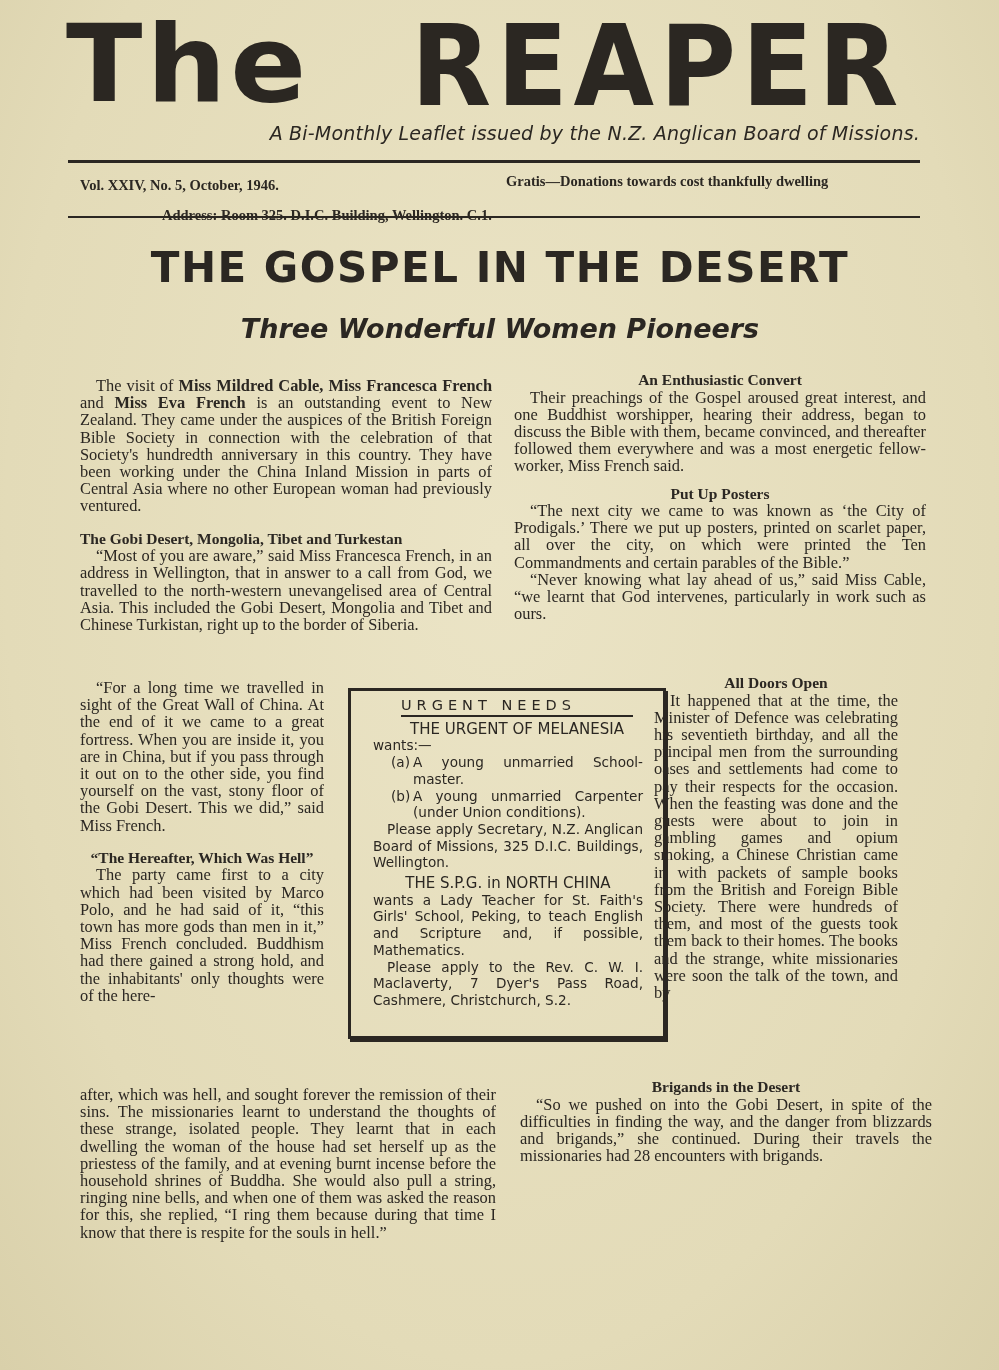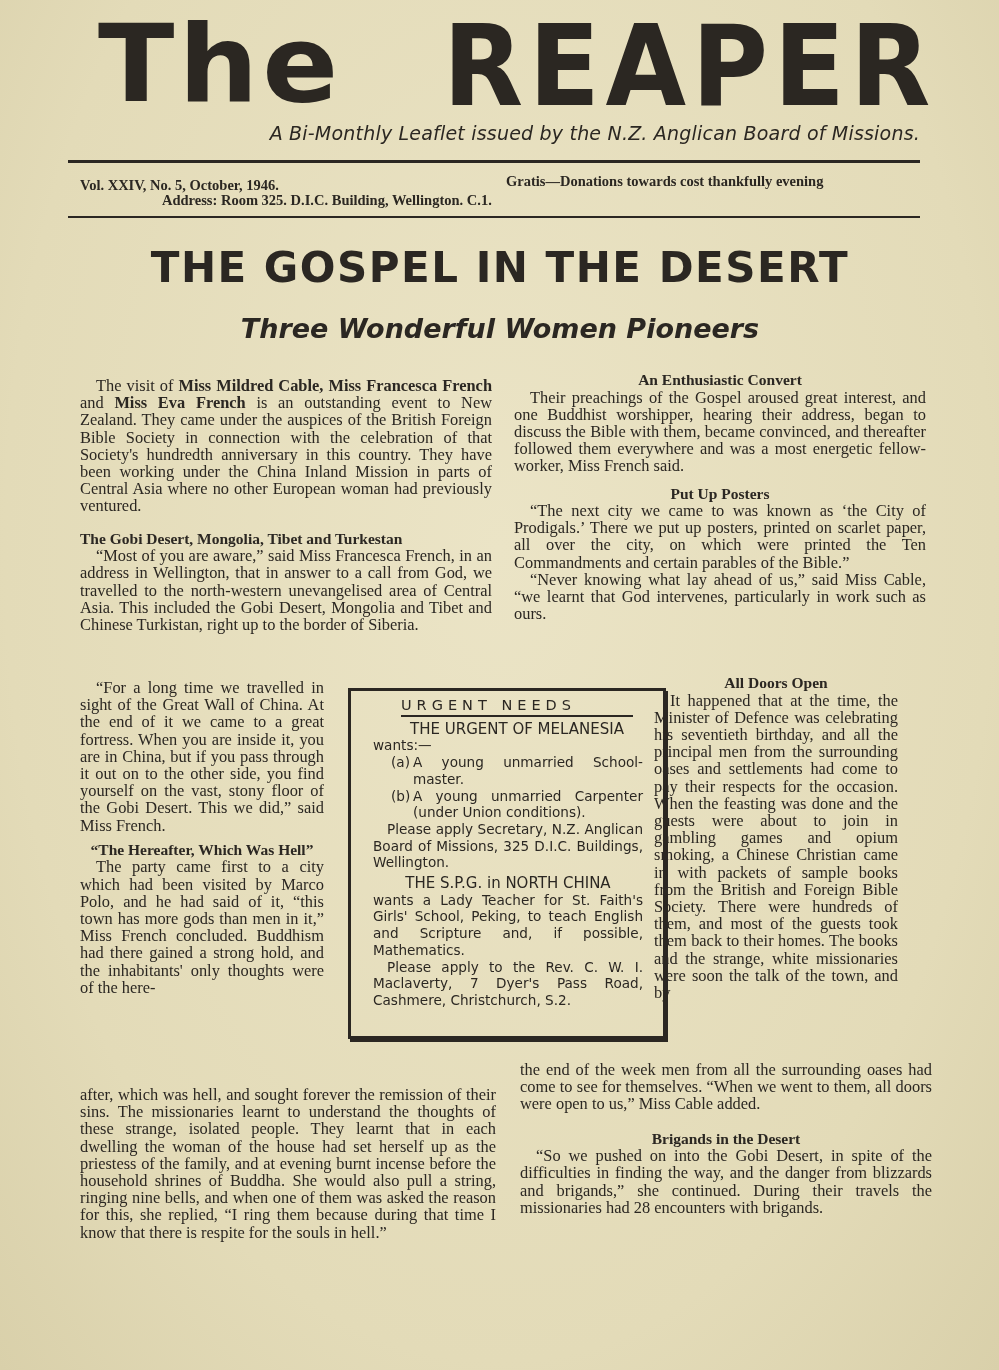--- a/index.html
+++ b/index.html
@@ -1,21 +1,21 @@
 <!DOCTYPE html>
 <html><head>
 <meta charset="utf-8">
 <style>
   html, body { margin: 0; padding: 0; }
   body { width: 999px; height: 1370px; background: #e6dfbf; position: relative; overflow: hidden; }
   .page { position: absolute; left: 0; top: 0; width: 999px; height: 1370px;
     background: radial-gradient(ellipse at 50% 40%, #ebe4c6 0%, #e3dbb8 70%, #d9d0aa 100%); }
   .masthead { position: absolute; left: 66px; top: 16px; width: 860px; height: 100px;
     font-family: "DejaVu Sans", sans-serif; font-weight: bold; font-size: 112px; line-height: 100px;
-    letter-spacing: 4px; color: #2b2722; white-space: nowrap; margin-left: 32px; }
+    letter-spacing: 4px; color: #2b2722; white-space: nowrap; }
   .masthead .the { position: absolute; left: 0; top: 0; transform: scaleY(0.95); transform-origin: top left; }
   .masthead .reaper { position: absolute; left: 345px; top: 0; letter-spacing: 6px; transform: scaleX(0.93); transform-origin: top left; }
   .subtitle { position: absolute; left: 80px; top: 122px; width: 840px; text-align: right;
     font-family: "DejaVu Sans", sans-serif; font-style: italic; font-size: 19px; color: #2b2722; letter-spacing: 0.2px; }
   .rule { position: absolute; background: #2b2722; }
   .volline { position: absolute; font-family: "Liberation Serif", serif; font-weight: bold; font-size: 14.5px; color: #2b2722; white-space: nowrap; }
   .headline { position: absolute; left: 80px; top: 243px; width: 840px; text-align: center;
     font-family: "DejaVu Sans", sans-serif; font-weight: bold; font-size: 42px; letter-spacing: 1.5px; color: #2b2722; }
   .subhead { position: absolute; left: 80px; top: 313px; width: 840px; text-align: center;
     font-family: "DejaVu Sans", sans-serif; font-weight: bold; font-style: italic; font-size: 27px; color: #2b2722; }
@@ -45,37 +45,37 @@
 
   <div class="masthead">
     <span class="the">The</span>
     <span class="reaper">REAPER</span>
   </div>
   <div class="subtitle">A Bi-Monthly Leaflet issued by the N.Z. Anglican Board of Missions.</div>
 
   <div class="rule" style="left:68px;top:160px;width:852px;height:3px;"></div>
 
   <div class="volline" style="left:80px;top:177px;">Vol. XXIV, No. 5, October, 1946.</div>
-  <div class="volline" style="left:506px;top:173px;">Gratis—Donations towards cost thankfully evening</div>
-  <div class="volline" style="left:162px;top:192px;text-align:center;">Address: Room 325. D.I.C. Building, Wellington. C.1.</div>
+  <div class="volline" style="left:506px;top:173px;">Gratis—Donations towards cost thankfully dwelling</div>
+  <div class="volline" style="left:162px;top:207px;text-align:center;">Address: Room 325. D.I.C. Building, Wellington. C.1.</div>
 
   <div class="rule" style="left:68px;top:216px;width:852px;height:2px;"></div>
 
   <div class="headline">THE GOSPEL IN THE DESERT</div>
   <div class="subhead">Three Wonderful Women Pioneers</div>
 
   <div class="col" style="left:80px;top:377px;width:412px;">
     <p><span>The visit of </span><b>Miss Mildred Cable, Miss Francesca French</b><span> and </span><b>Miss Eva French</b><span> is an outstanding event to New Zealand. They came under the auspices of the British Foreign Bible Society in connection with the celebration of that Society's hundredth anniversary in this country. They have been working under the China Inland Mission in parts of Central Asia where no other European woman had previously ventured.</span></p>
     <h3 class="left" style="margin-top:15px;">The Gobi Desert, Mongolia, Tibet and Turkestan</h3>
     <p>“Most of you are aware,” said Miss Francesca French, in an address in Wellington, that in answer to a call from God, we travelled to the north-western unevangelised area of Central Asia. This included the Gobi Desert, Mongolia and Tibet and Chinese Turkistan, right up to the border of Siberia.</p>
   </div>
 
   <div class="col" style="left:80px;top:679px;width:244px;">
     <p>“For a long time we travelled in sight of the Great Wall of China. At the end of it we came to a great fortress. When you are inside it, you are in China, but if you pass through it out on to the other side, you find yourself on the vast, stony floor of the Gobi Desert. This we did,” said Miss French.</p>
-    <h3 style="margin-top:7px;">“The Hereafter, Which Was Hell”</h3>
+    <h3 style="margin-top:15px;">“The Hereafter, Which Was Hell”</h3>
     <p>The party came first to a city which had been visited by Marco Polo, and he had said of it, “this town has more gods than men in it,” Miss French concluded. Buddhism had there gained a strong hold, and the inhabitants' only thoughts were of the here-</p>
   </div>
 
   <div class="col" style="left:80px;top:1086px;width:416px;">
     <p class="noind">after, which was hell, and sought forever the remission of their sins. The missionaries learnt to understand the thoughts of these strange, isolated people. They learnt that in each dwelling the woman of the house had set herself up as the priestess of the family, and at evening burnt incense before the household shrines of Buddha. She would also pull a string, ringing nine bells, and when one of them was asked the reason for this, she replied, “I ring them because during that time I know that there is respite for the souls in hell.”</p>
   </div>
 
   <div class="col" style="left:514px;top:371px;width:412px;">
     <h3>An Enthusiastic Convert</h3>
     <p>Their preachings of the Gospel aroused great interest, and one Buddhist worshipper, hearing their address, began to discuss the Bible with them, became convinced, and thereafter followed them everywhere and was a most energetic fellow-worker, Miss French said.</p>
@@ -83,21 +83,20 @@
     <p>“The next city we came to was known as ‘the City of Prodigals.’ There we put up posters, printed on scarlet paper, all over the city, on which were printed the Ten Commandments and certain parables of the Bible.”</p>
     <p>“Never knowing what lay ahead of us,” said Miss Cable, “we learnt that God intervenes, particularly in work such as ours.</p>
   </div>
 
   <div class="col" style="left:654px;top:674px;width:244px;">
     <h3>All Doors Open</h3>
     <p>It happened that at the time, the Minister of Defence was celebrating his seventieth birthday, and all the principal men from the surrounding oases and settlements had come to pay their respects for the occasion. When the feasting was done and the guests were about to join in gambling games and opium smoking, a Chinese Christian came in with packets of sample books from the British and Foreign Bible Society. There were hundreds of them, and most of the guests took them back to their homes. The books and the strange, white missionaries were soon the talk of the town, and by</p>
   </div>
 
   <div class="col" style="left:520px;top:1061px;width:412px;">
-    <p class="noind">the end of the week men from all the surrounding oases had come to see for themselves. “When we went to them, all doors were open to us,” Miss Cable added.</p>
     <h3 style="margin-top:17px;">Brigands in the Desert</h3>
     <p>“So we pushed on into the Gobi Desert, in spite of the difficulties in finding the way, and the danger from blizzards and brigands,” she continued. During their travels the missionaries had 28 encounters with brigands.</p>
   </div>
 
   <div class="box">
     <div class="box-inner">
       <div class="title">URGENT NEEDS</div>
       <div class="org">THE URGENT OF MELANESIA</div>
       <div class="wants">wants:—</div>
       <div class="item">

